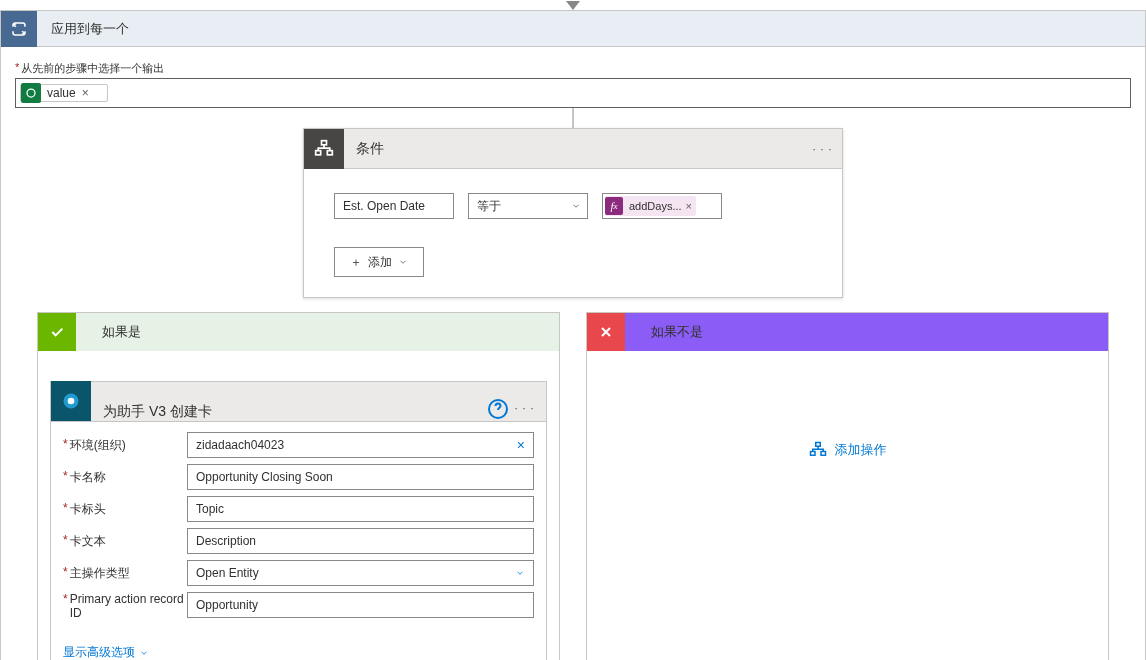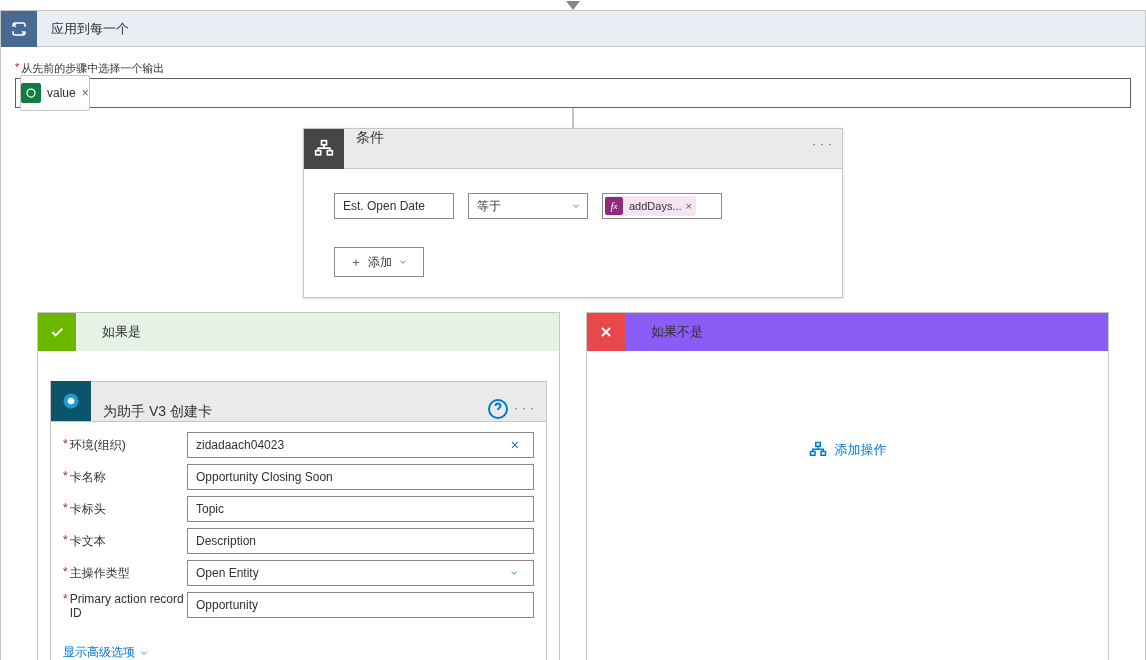--- a/index.html
+++ b/index.html
@@ -42,44 +42,44 @@
     align-items:center;
     padding: 0 4px;
     gap:4px;
   }
   .token {
     display:inline-flex;
     align-items:center;
     background: #fff;
     border:1px solid #c8c6c4;
     border-radius: 2px;
-    height: 36px;
+    height: 18px;
     font-size: 12px;
-    padding-right:0;
+    padding-right:18px;
   }
   .token .tok-ic{
     width:20px;height:20px;background:#107c41;border-radius:2px;
     display:flex;align-items:center;justify-content:center;margin-right:6px;
   }
   .token .tok-ic svg{width:12px;height:12px;}
   .token .tok-x { margin-left:6px; color:#605e5c; cursor:pointer; }
 
   
   .cond-connector-top{
     width:2px;height:20px;background:#c8c6c4;margin:0 auto;
   }
   .cond-card {
     width: 540px;
     margin: 0 auto;
     border:1px solid #c8c6c4;
     box-shadow: 0 1px 3px rgba(0,0,0,0.15);
     background:#fff;
   }
   .cond-header{
-    display:flex;height:40px;
+    display:flex;align-items:center;height:40px;
     background:#eceae8;
     border-bottom:1px solid #c8c6c4;
     padding-right:6px;
   }
   .cond-ic-wrap{
     width:40px;height:40px;background:#484644;
     display:flex;align-items:center;justify-content:center;
   }
   .cond-ic-wrap svg{width:20px;height:20px;}
   .cond-title{margin-left:12px;font-size:14px;flex:1;}
@@ -164,21 +164,21 @@
   .action-help{width:24px;height:24px;display:flex;align-items:center;justify-content:center;color:#0078d4;cursor:pointer;}
   .action-more{width:28px;height:28px;display:flex;align-items:center;justify-content:center;cursor:pointer;color:#605e5c;}
 
   .action-body{padding:10px 12px;}
   .form-row{display:flex;align-items:center;margin-bottom:6px;}
   .form-label{width:124px;font-size:12px;display:flex;gap:2px;}
   .form-label .req{color:#a4262c;}
   .form-field{
     flex:1;height:26px;border:1px solid #8a8886;background:#fff;
     display:flex;align-items:center;justify-content:space-between;
-    padding:0 14px 0 8px;font-size:12px;
+    padding:0 8px 0 8px;font-size:12px;
   }
   .form-field.no-chevron{justify-content:flex-start;}
   .field-clear{color:#0078d4;cursor:pointer;font-size:14px;}
   .chev-blue{color:#0078d4;}
 
   .adv-link{color:#0078d4;font-size:12px;display:inline-flex;align-items:center;gap:4px;cursor:pointer;margin-top:18px;}
 
   
   .top-arrow{
     width:0;height:0;border-left:7px solid transparent;border-right:7px solid transparent;

